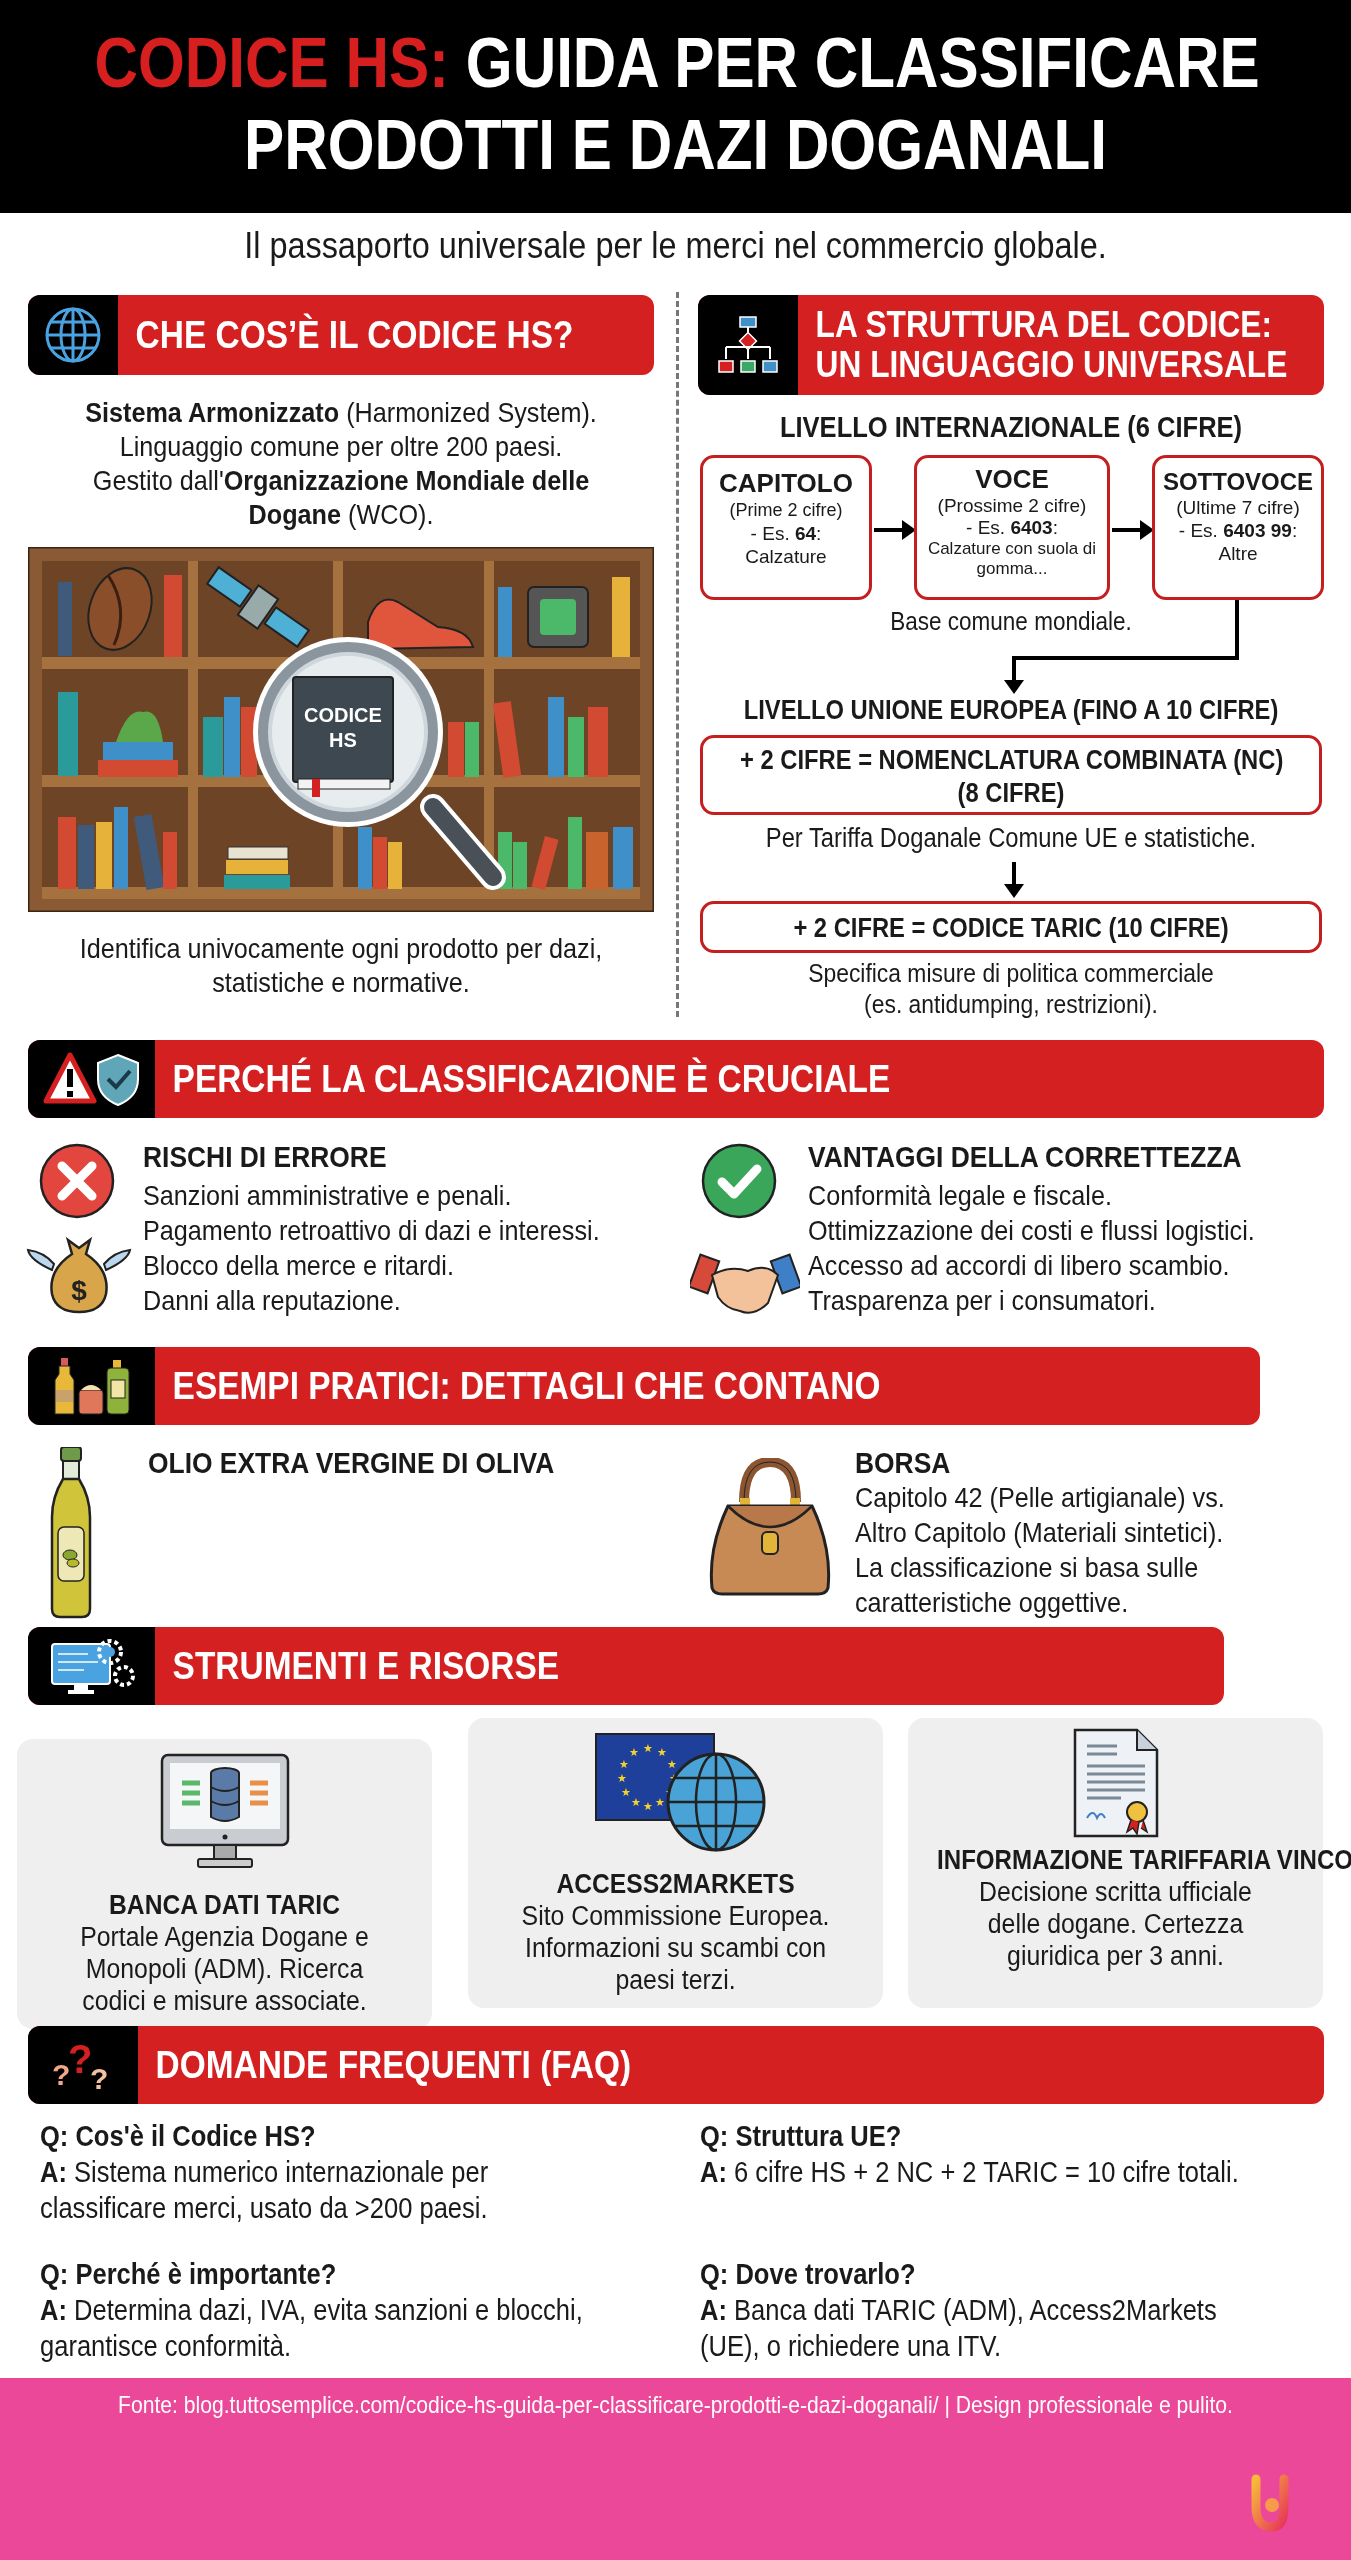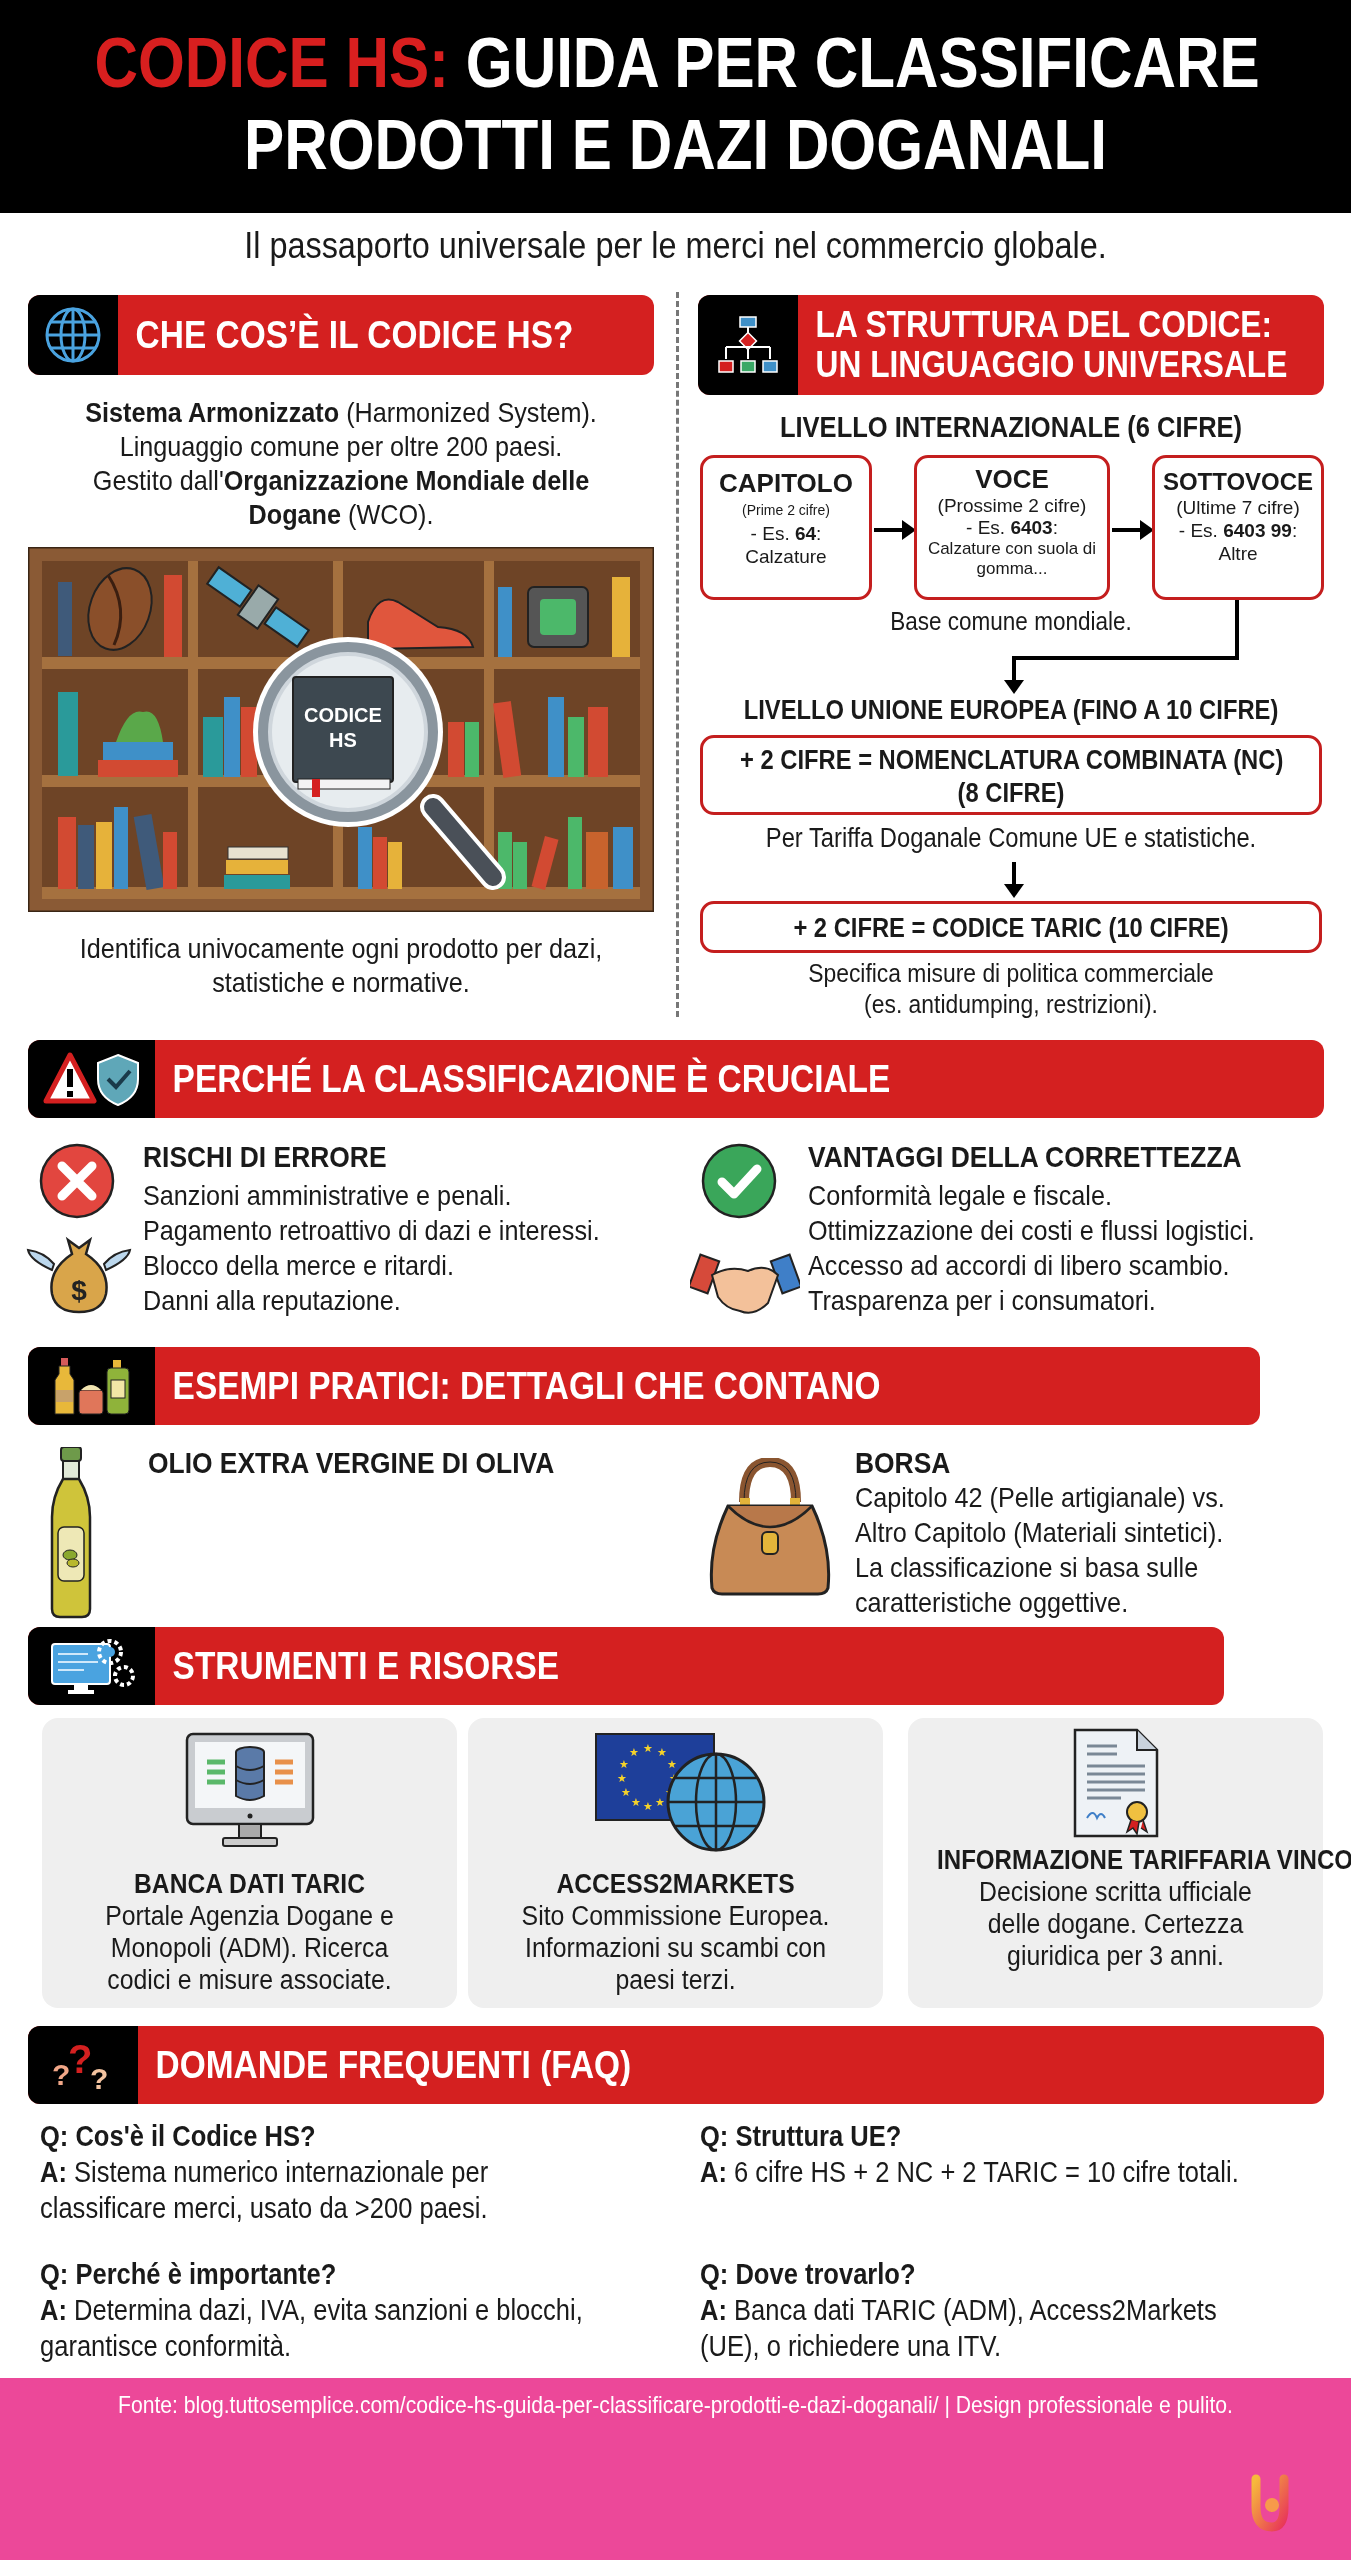--- a/index.html
+++ b/index.html
@@ -160,21 +160,21 @@
   <div class="tt" style="font-size:36px;">
       <div>LA STRUTTURA DEL CODICE:</div>
       <div>UN LINGUAGGIO UNIVERSALE</div>
     </div>
 </div>
 
 <div class="center b" style="position:absolute;left:698px;top:411px;width:626px;font-size:29px;transform:scaleX(0.88);">LIVELLO INTERNAZIONALE (6 CIFRE)</div>
 
 <div class="box" style="left:700px;top:455px;width:172px;height:145px;padding-top:10px;">
   <div class="b" style="font-size:26px;">CAPITOLO</div>
-  <div style="font-size:14px;line-height:23px;">(Prime 2 cifre)</div>
+  <div style="font-size:18px;line-height:23px;">(Prime 2 cifre)</div>
   <div style="font-size:19px;line-height:23px;"><span>- Es. </span><b>64</b><span>:</span></div>
   <div style="font-size:19px;line-height:23px;">Calzature</div>
 </div>
 <div class="arrowR" style="left:874px;top:528px;"></div>
 <div class="box" style="left:914px;top:455px;width:196px;height:145px;padding-top:6px;">
   <div class="b" style="font-size:26px;">VOCE</div>
   <div style="font-size:19px;line-height:22px;">(Prossime 2 cifre)</div>
   <div style="font-size:19px;line-height:22px;"><span>- Es. </span><b>6403</b><span>:</span></div>
   <div style="font-size:17px;line-height:20px;padding:0 6px;">Calzature con suola di gomma...</div>
 </div>
@@ -326,21 +326,21 @@
         <rect x="24" y="56" width="26" height="4" fill="#fff"></rect>
         <path d="M14 20h30M14 28h40M14 36h26" stroke="#cfe8fa" stroke-width="2"></path>
         <circle cx="66" cy="18" r="11" fill="none" stroke="#fff" stroke-width="4" stroke-dasharray="4 3"></circle>
         <circle cx="66" cy="18" r="5" fill="#4aa3e0"></circle>
         <circle cx="80" cy="42" r="9" fill="none" stroke="#fff" stroke-width="4" stroke-dasharray="4 3"></circle>
       </svg>
   </div>
   <div class="tt">STRUMENTI E RISORSE</div>
 </div>
 
-<div class="card" style="left:42px;">
+<div class="card" style="left:17px;margin-top:21px;">
   <div style="margin:14px auto 0;width:130px;height:118px;">
     <svg width="130" height="118" viewBox="0 0 130 118">
         <rect x="2" y="2" width="126" height="90" rx="6" fill="#c9ccd0" stroke="#222" stroke-width="2.5"></rect>
         <rect x="10" y="10" width="110" height="66" fill="#f4f6f8"></rect>
         <circle cx="65" cy="84" r="2.5" fill="#222"></circle>
         <rect x="54" y="92" width="22" height="14" fill="#aaa" stroke="#222" stroke-width="2"></rect>
         <rect x="38" y="106" width="54" height="8" rx="2" fill="#ccc" stroke="#222" stroke-width="2"></rect>
         <ellipse cx="65" cy="20" rx="14" ry="5" fill="#5a7aa8" stroke="#222" stroke-width="2"></ellipse>
         <path d="M51 20v44q14 8 28 0V20" fill="#5a7aa8" stroke="#222" stroke-width="2"></path>
         <path d="M51 34q14 8 28 0M51 48q14 8 28 0" stroke="#222" stroke-width="2" fill="none"></path>

